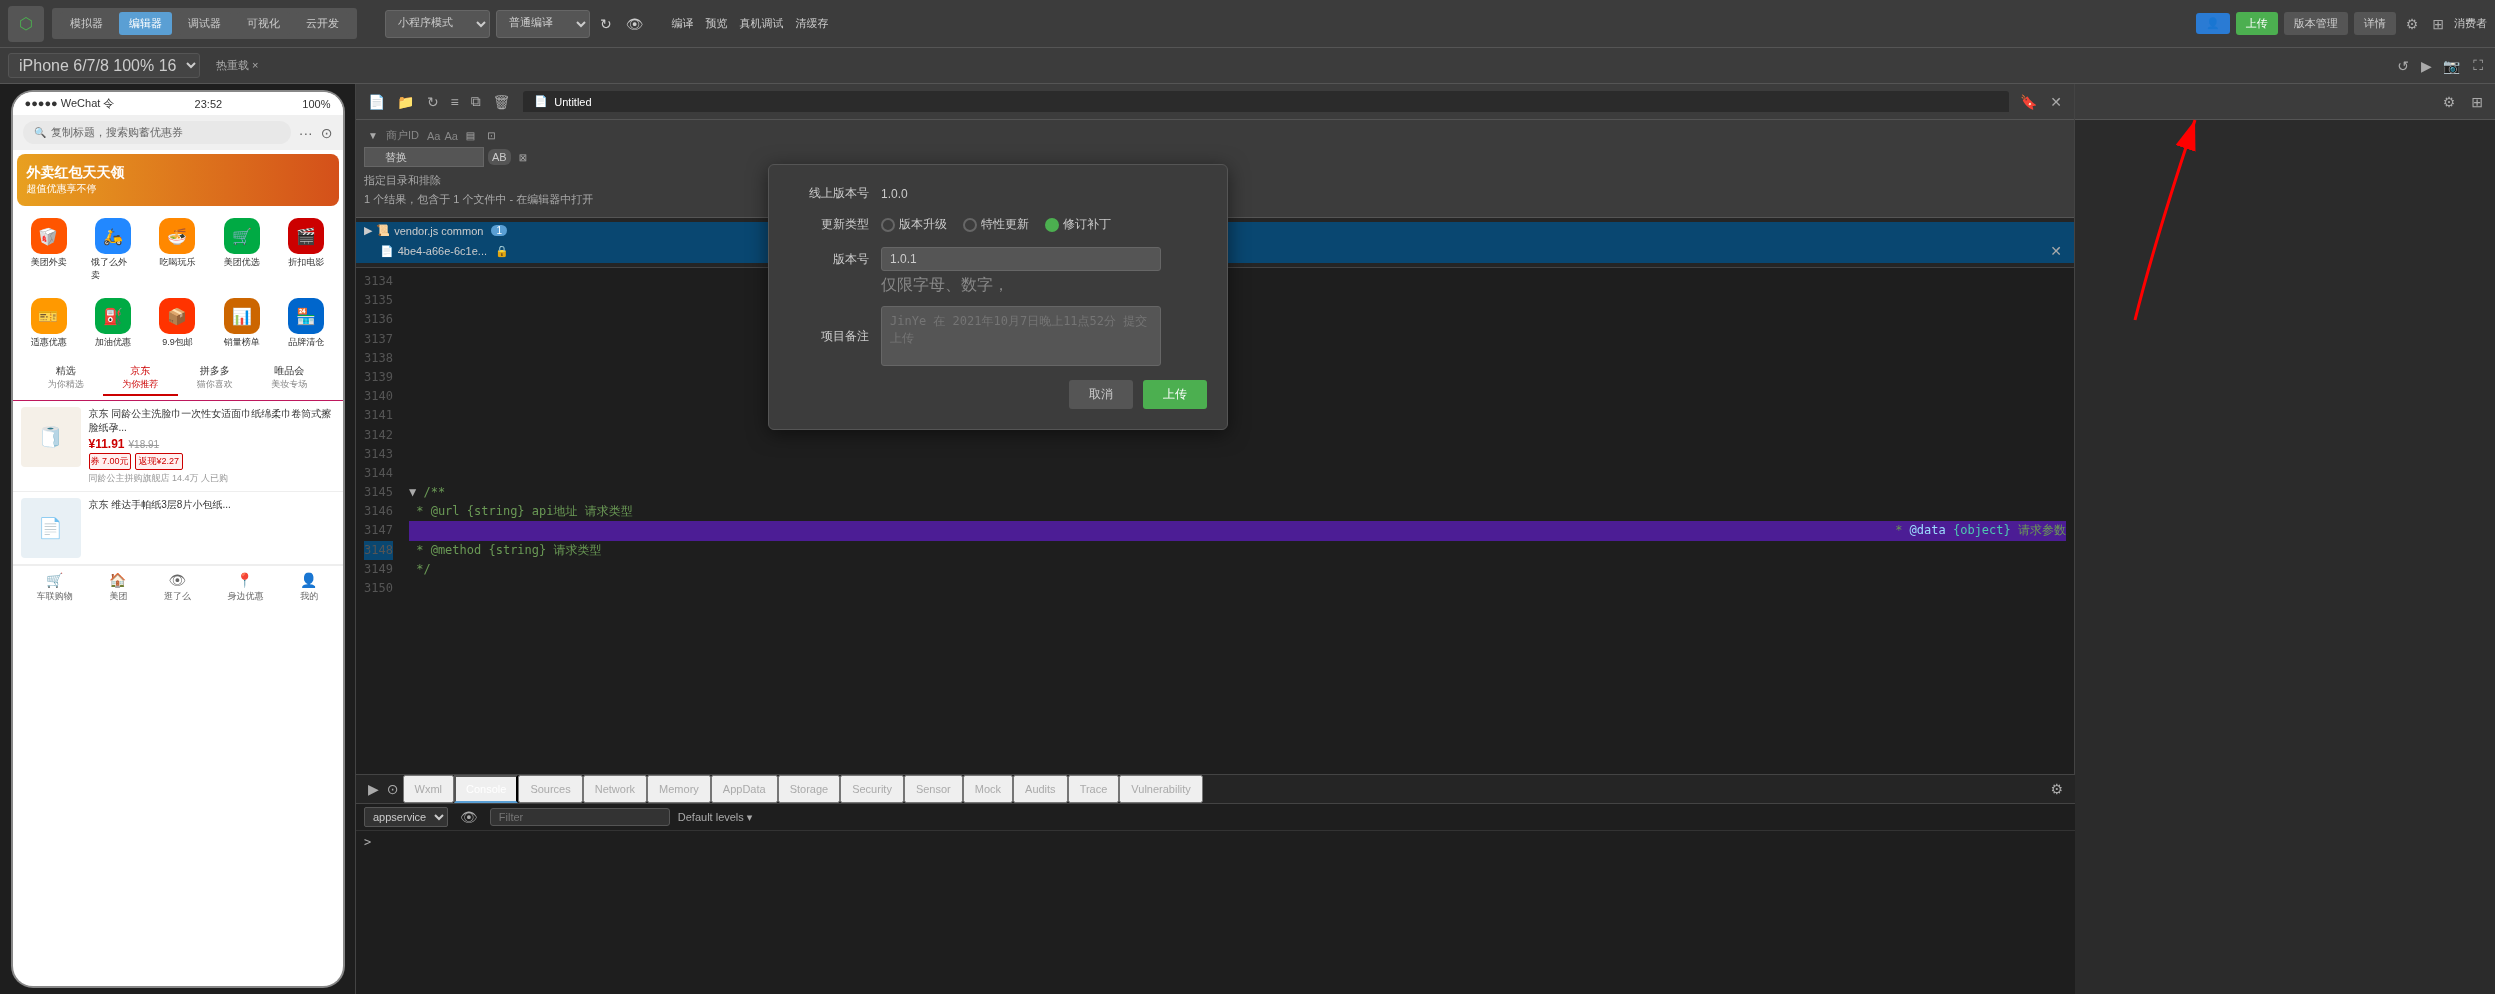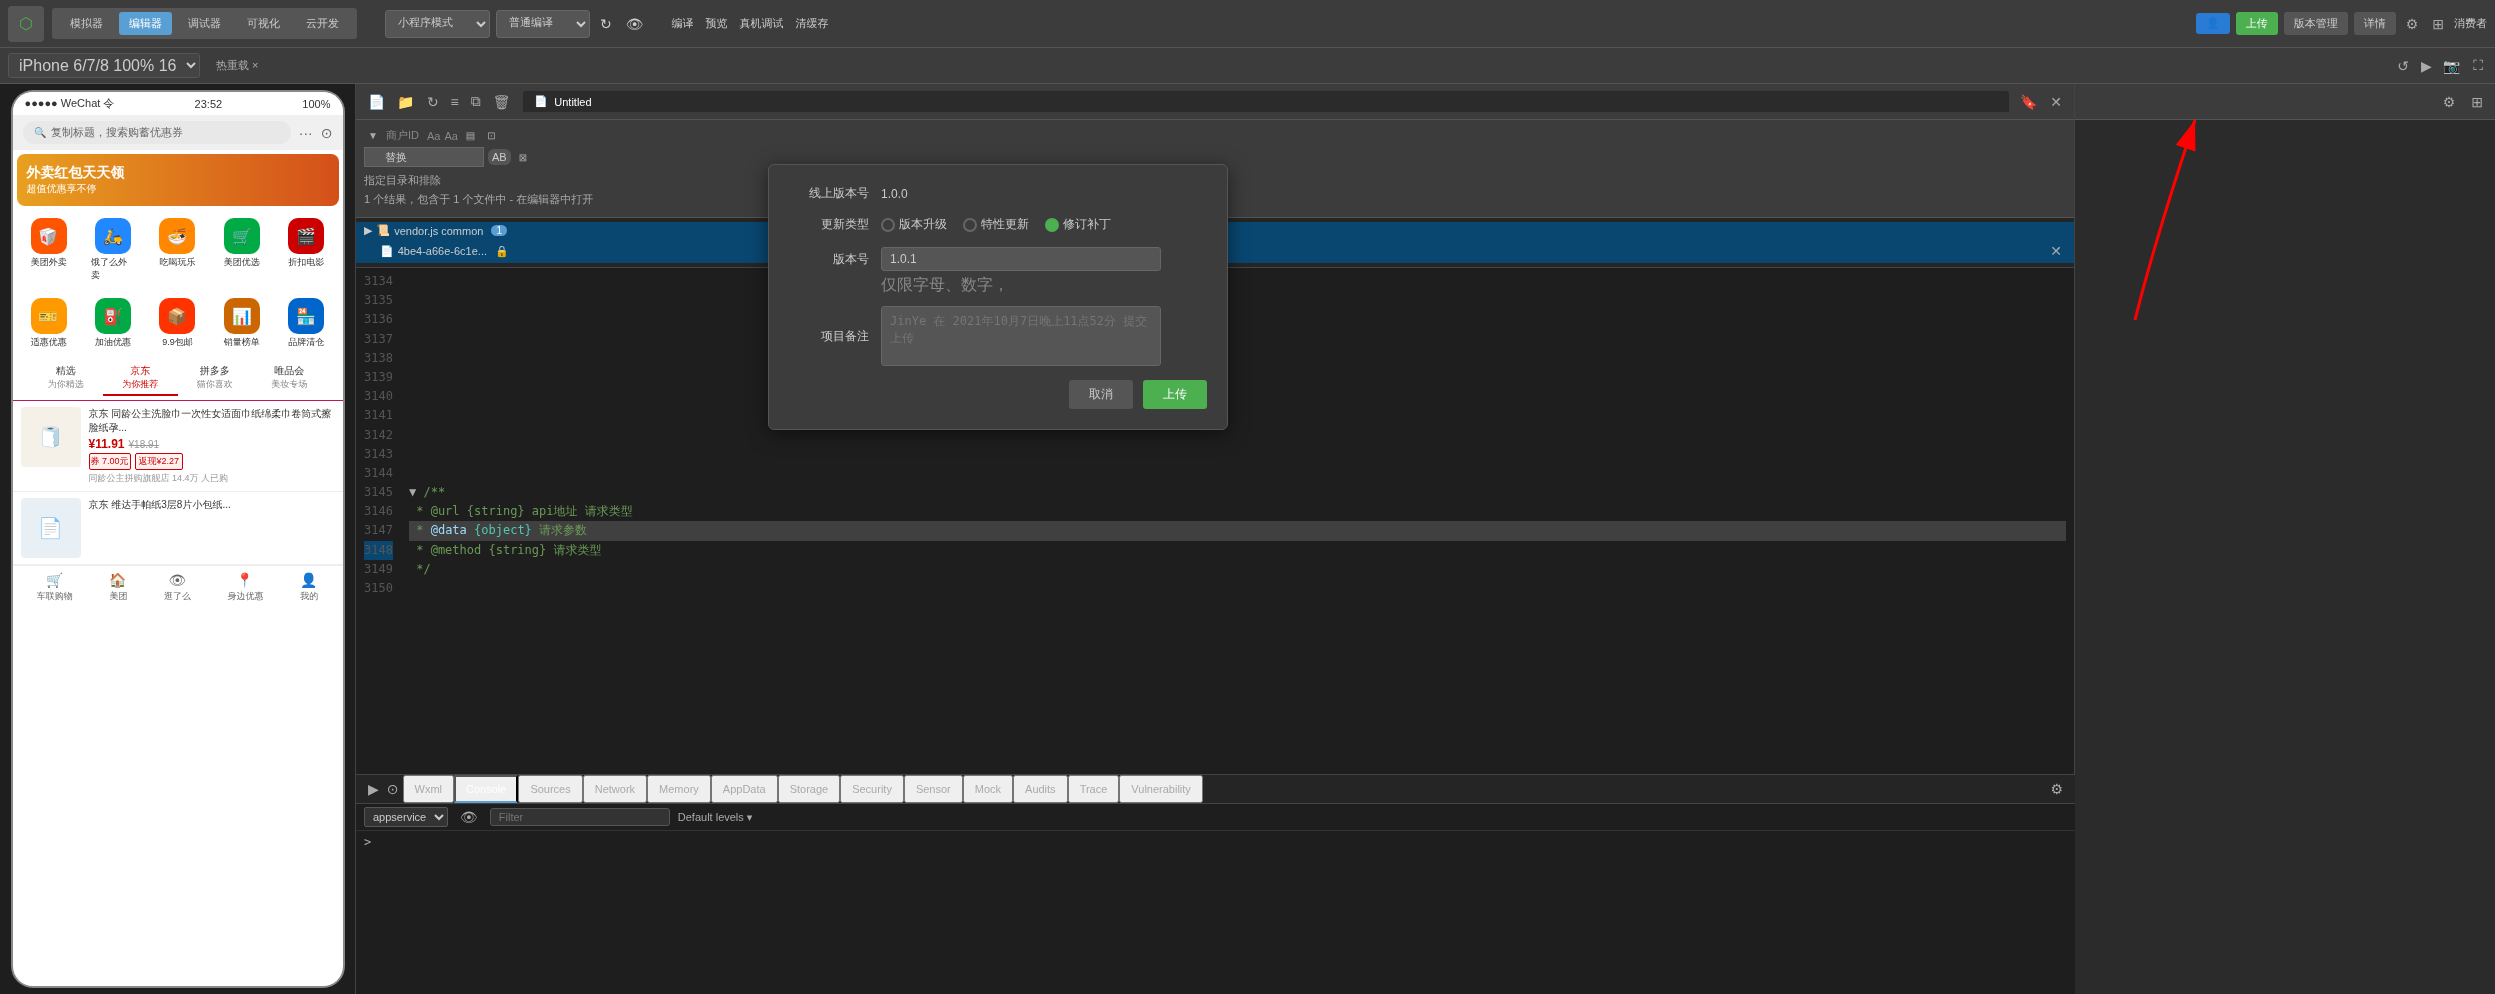--- a/index.html
+++ b/index.html
@@ -92,21 +92,21 @@
     .devtools-filter { background: #1e1e1e; border-bottom: 1px solid #333; display: flex; align-items: center; padding: 3px 8px; gap: 8px; }
     .filter-input { background: #333; border: 1px solid #555; color: #ccc; padding: 2px 8px; border-radius: 3px; font-size: 11px; width: 180px; }
     .console-content { flex: 1; padding: 4px 8px; overflow: auto; }
     .console-prompt { color: #aaa; font-family: monospace; font-size: 12px; }
     
     
     .code-keyword { color: #cc99cd; }
     .code-var { color: #9cdcfe; }
     .code-comment { color: #6a9955; }
     .code-function { color: #dcdcaa; }
-    .code-highlight { background: #404040; }
+    .code-highlight { background: #4c1d95; text-align: right; }
     .phone-banner { background: linear-gradient(to right, #e8a020, #d4501a); margin: 4px; border-radius: 8px; padding: 10px; color: #fff; font-weight: bold; font-size: 13px; }
     .phone-icons-row { display: flex; justify-content: space-around; padding: 8px 4px; }
     .phone-icon-item { display: flex; flex-direction: column; align-items: center; gap: 2px; font-size: 9px; color: #333; width: 44px; }
     .phone-icon-circle { width: 36px; height: 36px; border-radius: 10px; display: flex; align-items: center; justify-content: center; font-size: 16px; }
     .phone-product { display: flex; gap: 8px; padding: 6px 8px; border-bottom: 1px solid #eee; }
     .phone-product-img { width: 60px; height: 60px; background: #f0f0f0; border-radius: 4px; }
     .phone-bottom-nav { display: flex; justify-content: space-around; padding: 6px; border-top: 1px solid #eee; background: #fff; }
     .phone-nav-item { display: flex; flex-direction: column; align-items: center; font-size: 9px; color: #666; gap: 2px; }
   </style>
 </head>

